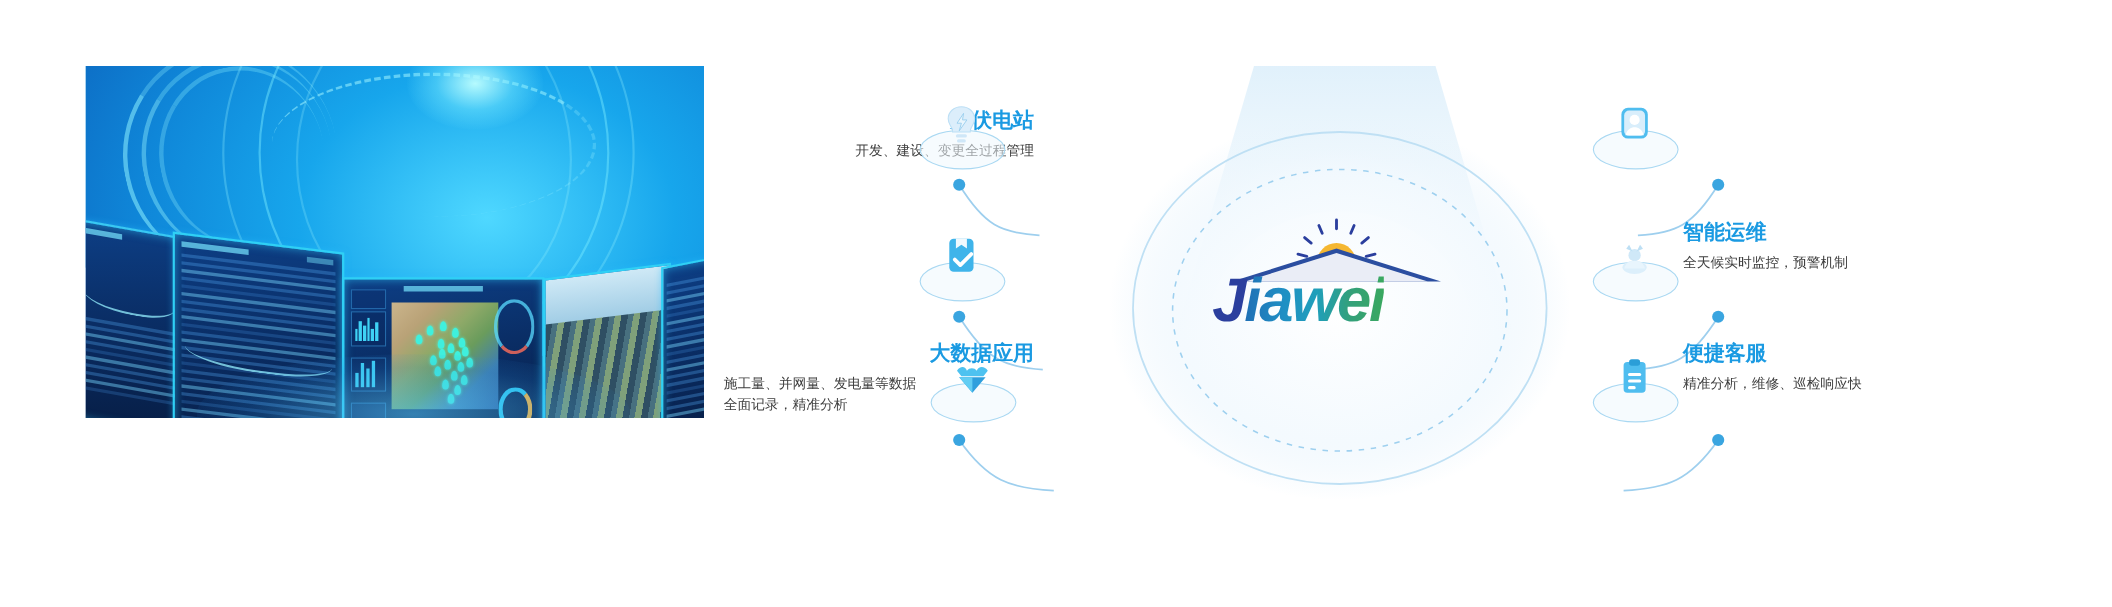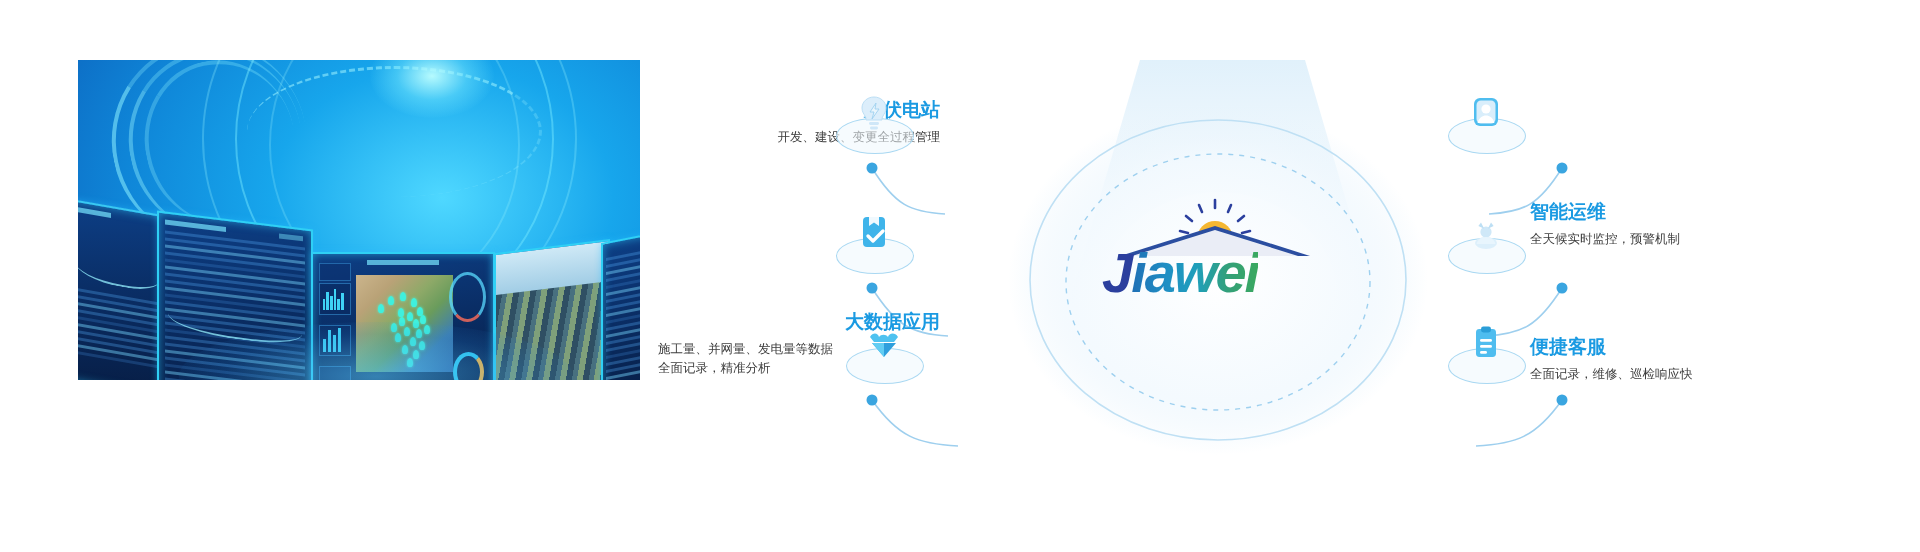--- a/index.html
+++ b/index.html
@@ -320,23 +320,23 @@
       <div class="ell"></div>
       <svg class="iconglyph" viewBox="0 0 40 40">
         <ellipse cx="20" cy="29" rx="11" ry="6" fill="#dcefFB"></ellipse>
         <circle cx="20" cy="18" r="5.6" fill="#cfe8f8"></circle>
         <path d="M20 23c5 0 8.6 3 9.4 7H10.6c0.8-4 4.4-7 9.4-7z" fill="#e8f5fd"></path>
         <path d="M15 8.5l3.2 6.2-5.8-2.6z" fill="#bddff4"></path>
         <path d="M25 8.5l-3.2 6.2 5.8-2.6z" fill="#bddff4"></path>
       </svg>
     </div>
 
-    <div class="item right-item" style="left:890px;top:312px;width:360px;margin-top:25px;">
+    <div class="item right-item" style="left:890px;top:312px;width:360px;">
       <div class="ttl">便捷客服</div>
-      <div class="dsc">全面记录，维修、巡检响应快</div>
+      <div class="dsc">精准分析，维修、巡检响应快</div>
     </div>
     <div class="iconplate" style="left:808px;top:326px;">
       <div class="ell"></div>
       <svg class="iconglyph" viewBox="0 0 40 40">
         <rect x="10" y="5" width="20" height="28" rx="3.4" fill="#4fbdef"></rect>
         <rect x="15" y="2.5" width="10" height="6" rx="2.4" fill="#2b9ed8"></rect>
         <rect x="14" y="15" width="12" height="2.8" rx="1.4" fill="#ffffff"></rect>
         <rect x="14" y="21" width="12" height="2.8" rx="1.4" fill="#ffffff"></rect>
         <rect x="14" y="27" width="7" height="2.8" rx="1.4" fill="#ffffff"></rect>
       </svg>

